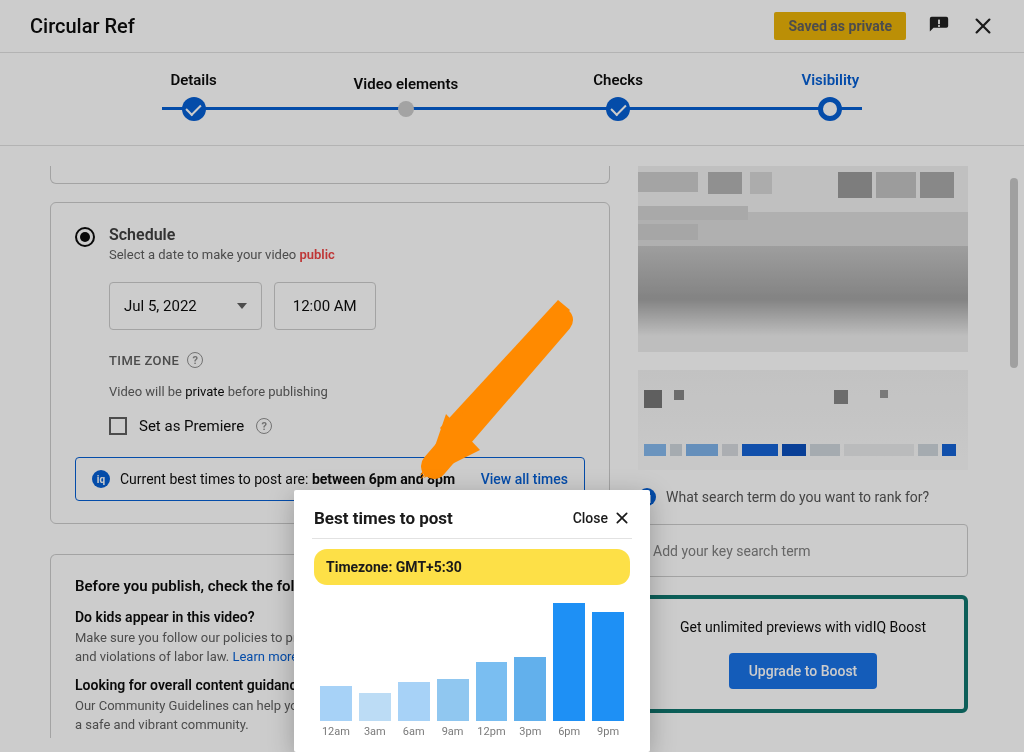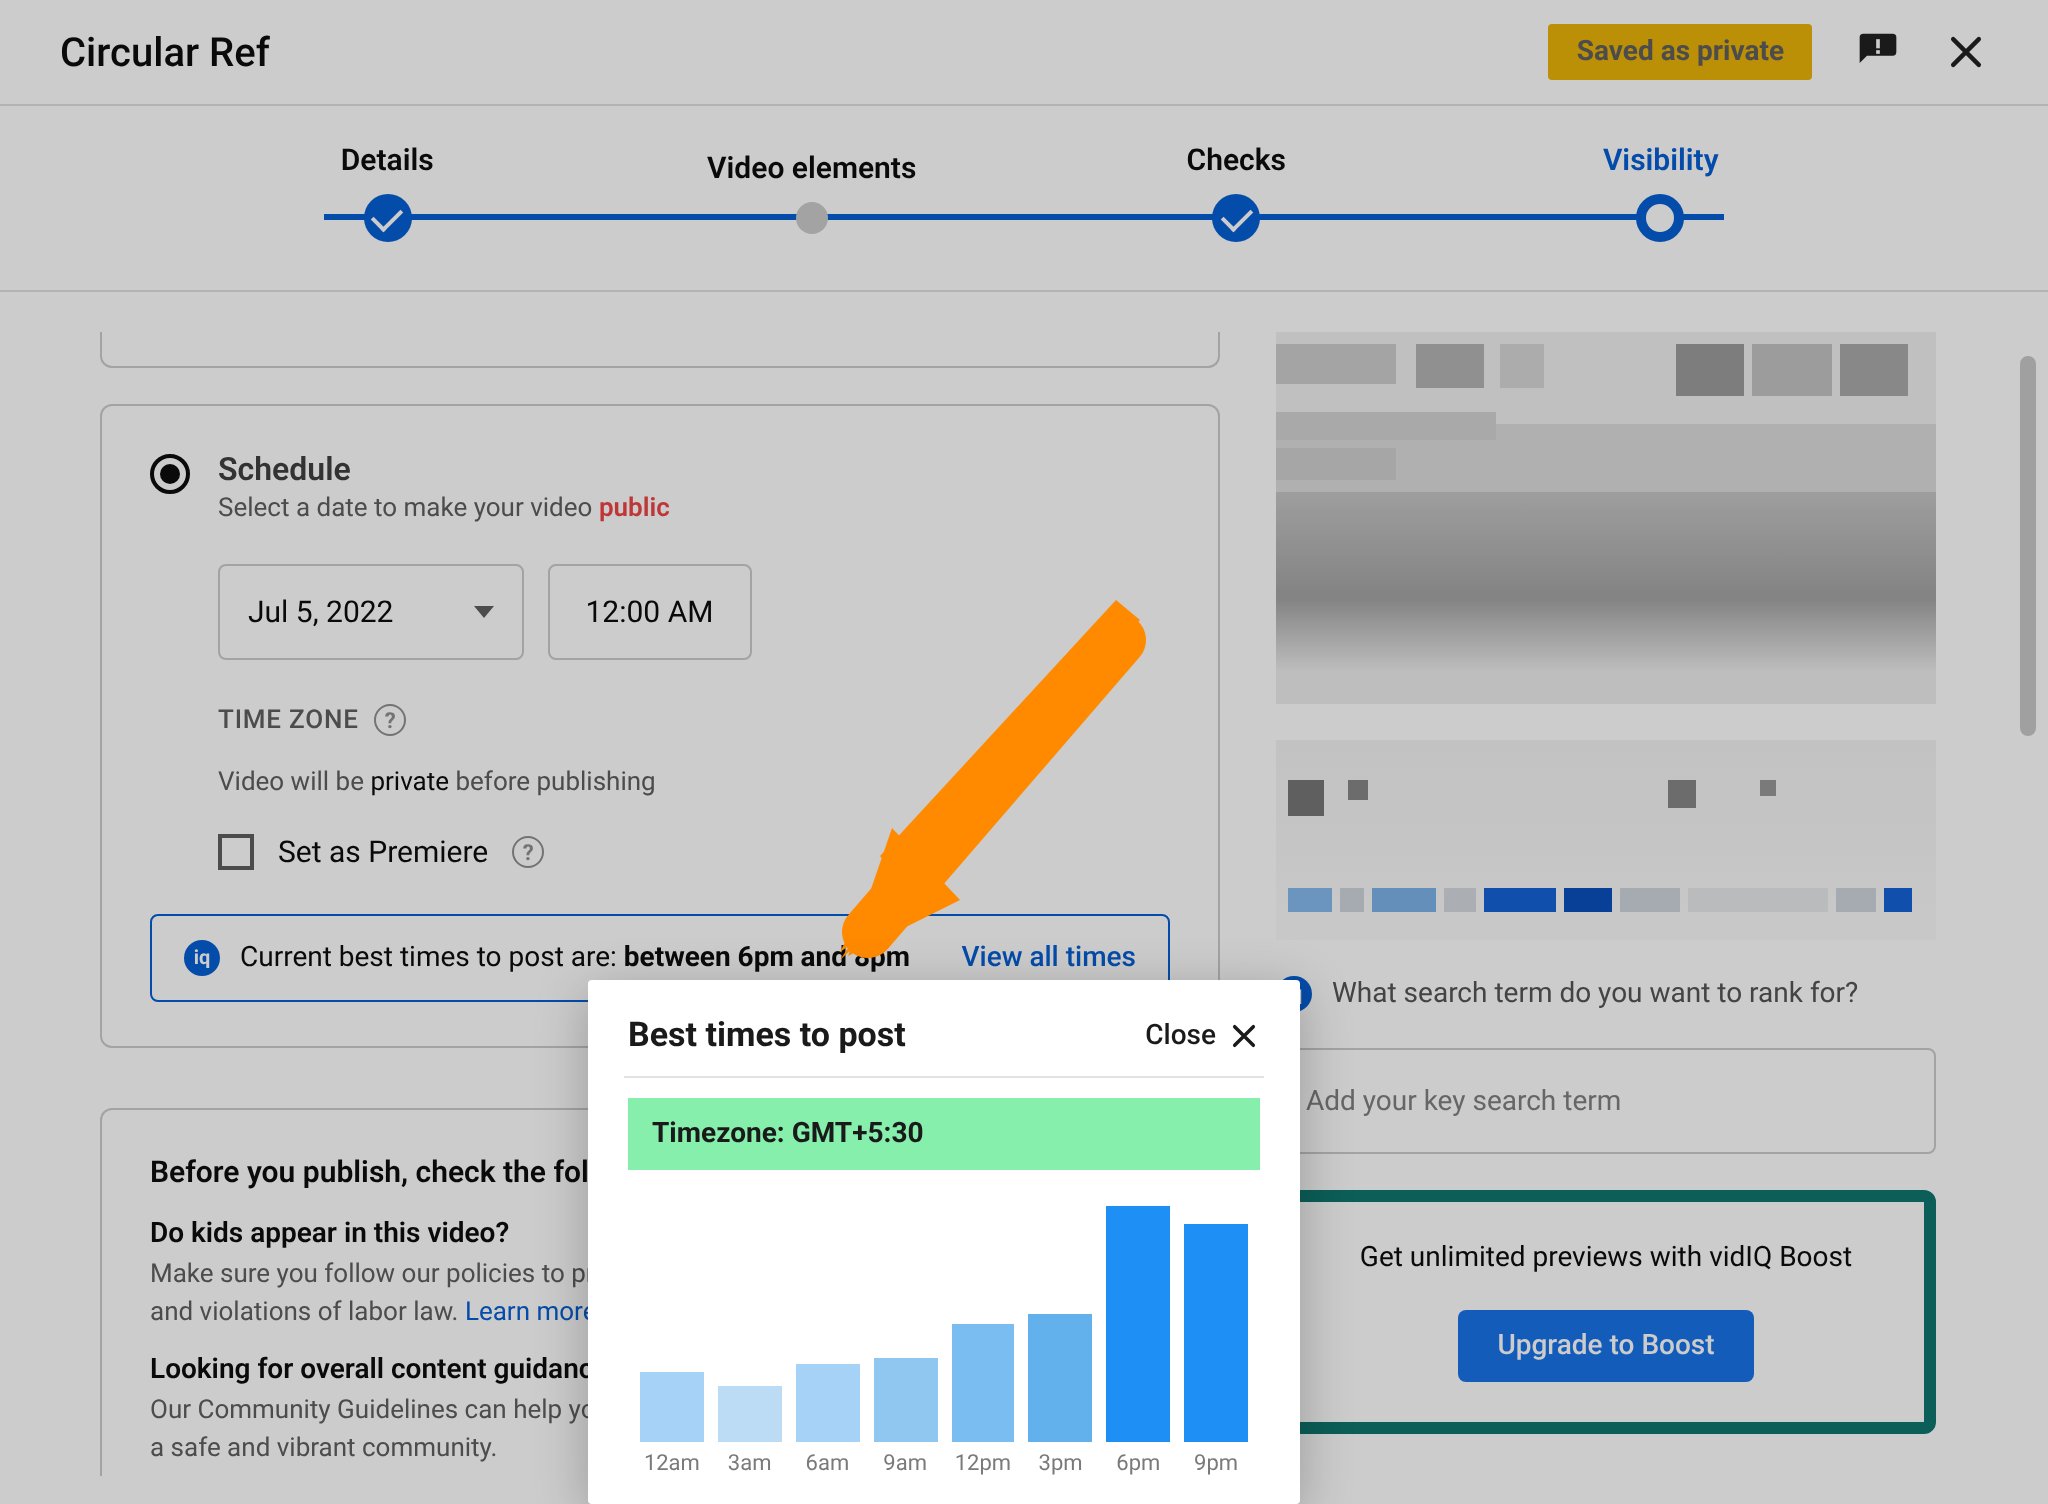--- a/index.html
+++ b/index.html
@@ -70,37 +70,37 @@
   .below-thumb { width:330px; height:100px; background:linear-gradient(#f3f3f3,#fbfbfb); position:relative;}
   .below-thumb .grey1 { position:absolute; top:20px; left:6px; width:18px; height:18px; background:#777;}
   .below-thumb .grey2 { position:absolute; top:20px; left:36px; width:10px; height:10px; background:#888;}
   .below-thumb .grey3 { position:absolute; top:20px; right:120px; width:14px; height:14px; background:#888;}
   .below-thumb .grey4 { position:absolute; top:20px; right:80px; width:8px; height:8px; background:#999;}
   .line-row { position:absolute; bottom:14px; left:0; right:0; height:12px; display:flex; gap:4px; padding-left:6px;}
   .line-row span { display:block; height:12px; }
 
   .search-q { display:flex; align-items:center; gap:10px; font-size:14px; color:#555; }
   .search-input { border:1px solid #ccc; border-radius:4px; height:53px; width:330px; padding:0 14px; font-size:14px; color:#606060; display:flex; align-items:center;}
-  .boost-box { border:6px solid #0f766e; border-radius:6px; width:330px; padding: 20px; text-align:center;}
+  .boost-box { border:4px solid #0f766e; border-radius:6px; width:330px; padding: 20px; text-align:center;}
   .boost-box .msg { font-size:14px; color:#0d0d0d; margin-bottom:18px;}
   .boost-btn { background:#1a73e8; color:#fff; font-size:14px; font-weight:500; padding:10px 20px; border-radius:4px; display:inline-block;}
 
   
   .scroll-fake { position:absolute; right:6px; top:178px; width:8px; height:190px; background:#c9c9c9; border-radius:4px; }
 
   
   .arrow { position:absolute; z-index:48; pointer-events:none; }
 
   
   .popup { position:absolute; z-index:50; left:294px; top:490px; width:356px; background:#fff; border-radius:2px; box-shadow:0 6px 26px rgba(0,0,0,.25); padding:18px 20px 14px; }
   .popup-head { display:flex; align-items:center; justify-content:space-between;}
   .popup-title { font-size:17px; font-weight:700; color:#1a1a1a;}
   .popup-close { display:flex; align-items:center; gap:6px; font-size:14px; font-weight:500; color:#1a1a1a;}
   .popup-divider { height:1px; background:#e2e2e2; margin: 10px -2px;}
-  .tz-box { background:#86efac; padding:10px 12px; font-size:14px; font-weight:700; color:#1a1a1a;}
+  .tz-box { background:#fde047; padding:10px 12px; font-size:14px; font-weight:700; color:#1a1a1a;border-radius:13px;}
   .chart { display:flex; align-items:flex-end; gap:7px; height:118px; margin:18px 6px 2px; }
   .bar { flex:1; border-radius:0; }
   .xaxis { display:flex; gap:7px; margin:4px 6px 0; }
   .xaxis span { flex:1; text-align:center; font-size:11px; color:#7a7a7a;}
 </style>
 </head>
 <body>
 
 <div class="page">
 

